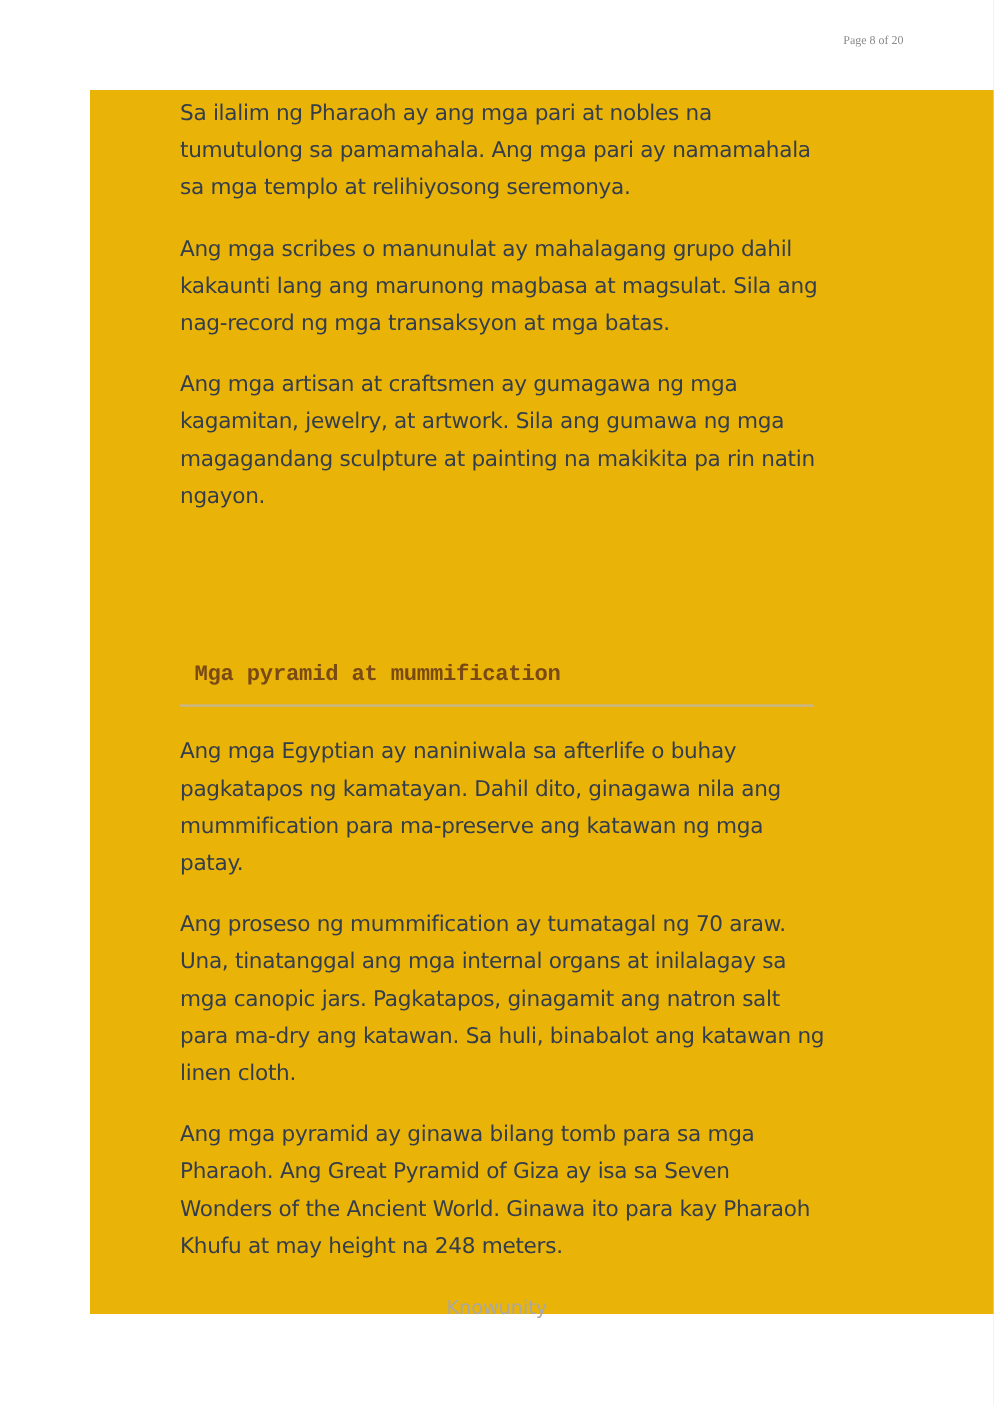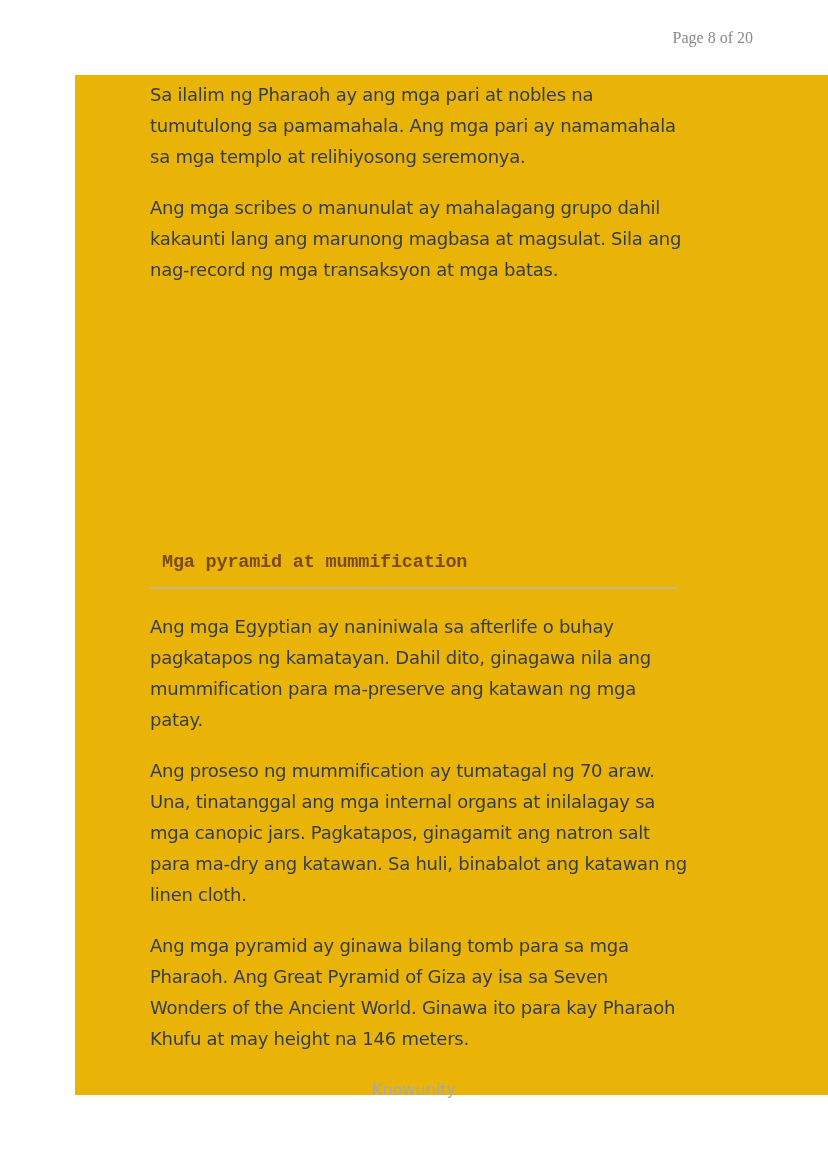--- a/index.html
+++ b/index.html
@@ -12,21 +12,21 @@
       height: 1171px;
       position: relative;
       overflow: hidden;
       font-family: "DejaVu Sans", "Liberation Sans", sans-serif;
     }
     .page-number {
       position: absolute;
       top: 29px;
       right: 75px;
       font-family: "Liberation Serif", "DejaVu Serif", serif;
-      font-size: 16px;
+      font-size: 10px;
       color: #8a8a8a;
     }
     .panel {
       position: absolute;
       left: 75px;
       top: 75px;
       width: 770px;
       height: 1020px;
       background: #eab308;
     }
@@ -72,29 +72,30 @@
 <body>
 
 <div class="page-number">Page 8 of 20</div>
 
 <div class="panel">
   <div class="content">
 
     <div style="position:absolute; top:4px; left:0; width:540px;">
       <p class="para">Sa ilalim ng Pharaoh ay ang mga pari at nobles na tumutulong sa pamamahala. Ang mga pari ay namamahala sa mga templo at relihiyosong seremonya.</p>
       <p class="para">Ang mga scribes o manunulat ay mahalagang grupo dahil kakaunti lang ang marunong magbasa at magsulat. Sila ang nag-record ng mga transaksyon at mga batas.</p>
+      <p class="para">Ang mga artisan at craftsmen ay gumagawa ng mga kagamitan, jewelry, at artwork. Sila ang gumawa ng mga magagandang sculpture at painting na makikita pa rin natin ngayon.</p>
     </div>
 
     <div style="position:absolute; top:465px; left:0; width:540px;">
       <h2 class="section-heading">Mga pyramid at mummification</h2>
       <div class="divider"></div>
     </div>
 
     <div style="position:absolute; top:536px; left:0; width:540px;">
       <p class="para">Ang mga Egyptian ay naniniwala sa afterlife o buhay pagkatapos ng kamatayan. Dahil dito, ginagawa nila ang mummification para ma-preserve ang katawan ng mga patay.</p>
       <p class="para">Ang proseso ng mummification ay tumatagal ng 70 araw. Una, tinatanggal ang mga internal organs at inilalagay sa mga canopic jars. Pagkatapos, ginagamit ang natron salt para ma-dry ang katawan. Sa huli, binabalot ang katawan ng linen cloth.</p>
-      <p class="para">Ang mga pyramid ay ginawa bilang tomb para sa mga Pharaoh. Ang Great Pyramid of Giza ay isa sa Seven Wonders of the Ancient World. Ginawa ito para kay Pharaoh Khufu at may height na 146 meters.</p>
+      <p class="para">Ang mga pyramid ay ginawa bilang tomb para sa mga Pharaoh. Ang Great Pyramid of Giza ay isa sa Seven Wonders of the Ancient World. Ginawa ito para kay Pharaoh Khufu at may height na 248 meters.</p>
     </div>
 
   </div>
 </div>
 
 <div class="footer">Knowunity</div>
 
 </body></html>

